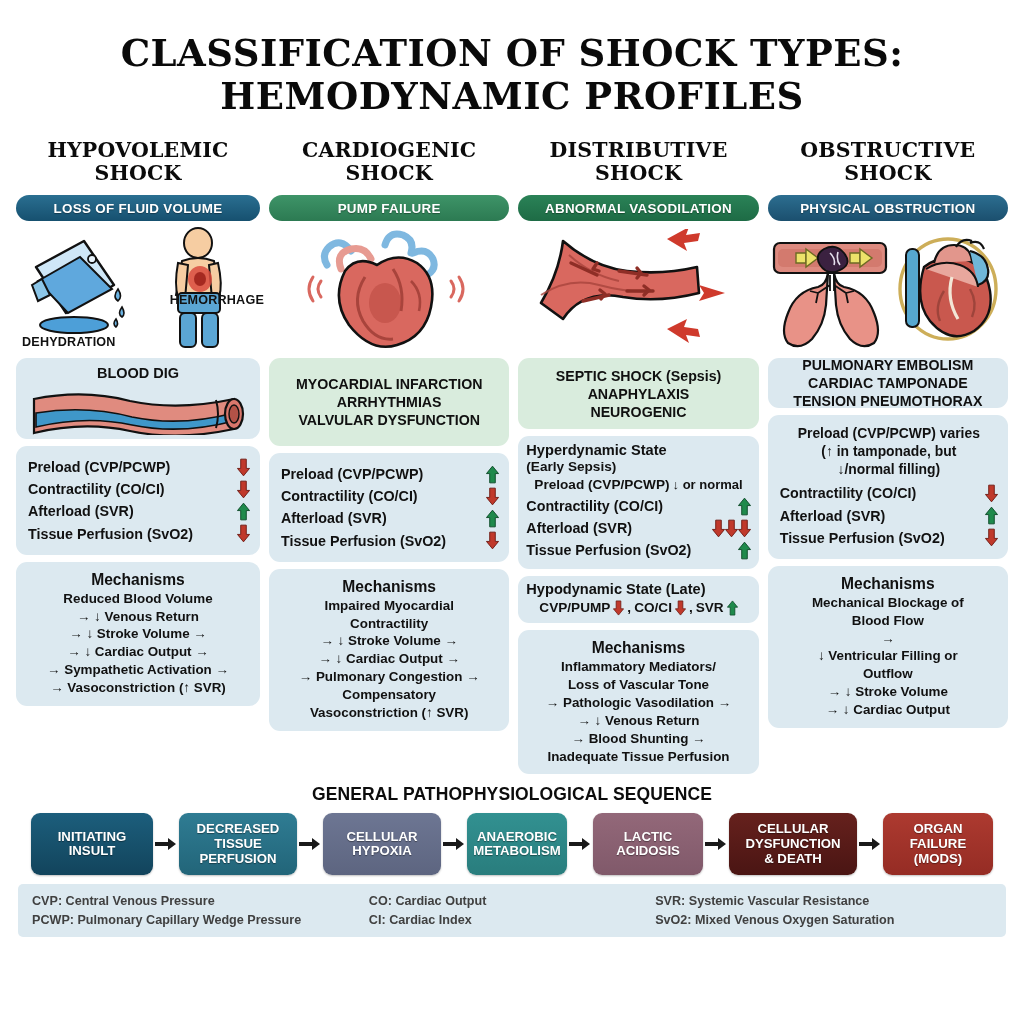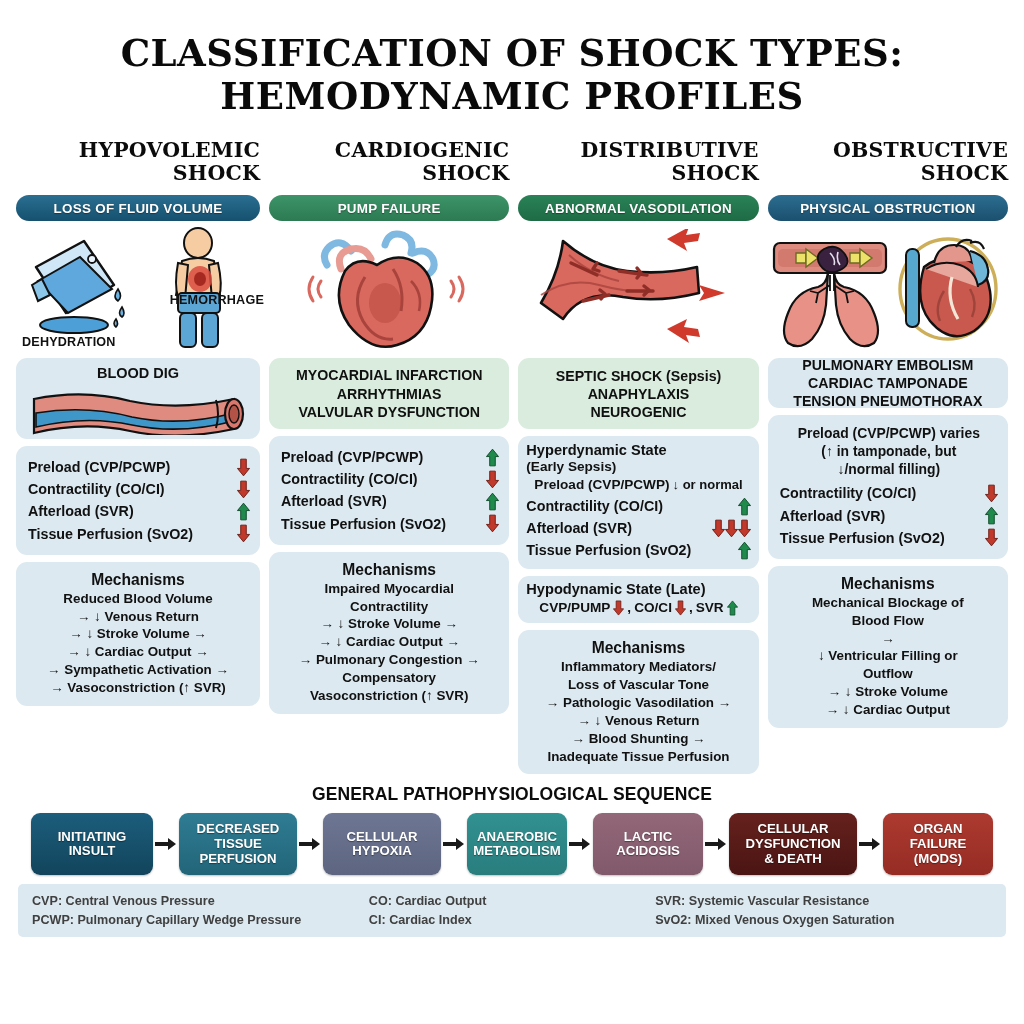--- a/index.html
+++ b/index.html
@@ -31,21 +31,21 @@
   
   .columns {
     display: flex;
     gap: 9px;
     padding: 22px 16px 0 16px;
     align-items: flex-start;
   }
   .col { width: 244px; display: flex; flex-direction: column; }
 
   .col-title {
-    text-align: right;
+    text-align: center;
     font-family: "DejaVu Serif", serif;
     font-weight: bold;
     font-size: 20.5px;
     line-height: 1.13;
     color: #0b0b0b;
     letter-spacing: 0.2px;
     min-height: 50px;
   }
 
   .banner {
@@ -334,21 +334,21 @@
           <ellipse cx="96" cy="74" rx="16" ry="20" fill="#b9483f" opacity=".55"></ellipse>
           <g stroke="#d9685f" stroke-width="3" fill="none" stroke-linecap="round">
             <path d="M32 52 q-6 8 0 16"></path>
             <path d="M24 48 q-8 12 0 24"></path>
             <path d="M162 52 q6 8 0 16"></path>
             <path d="M170 48 q8 12 0 24"></path>
           </g>
         </svg>
       </div>
 
-      <div class="panel greenbg" style="height:71px;display:flex;align-items:center;justify-content:center;">
+      <div class="panel greenbg" style="height:88px;display:flex;align-items:center;justify-content:center;">
         <div class="etio">
           <div>MYOCARDIAL INFARCTION</div>
           <div>ARRHYTHMIAS</div>
           <div>VALVULAR DYSFUNCTION</div>
         </div>
       </div>
 
       <div class="panel bluebg params">
         <div class="prow">
           <span class="lbl">Preload (CVP/PCWP)</span>

